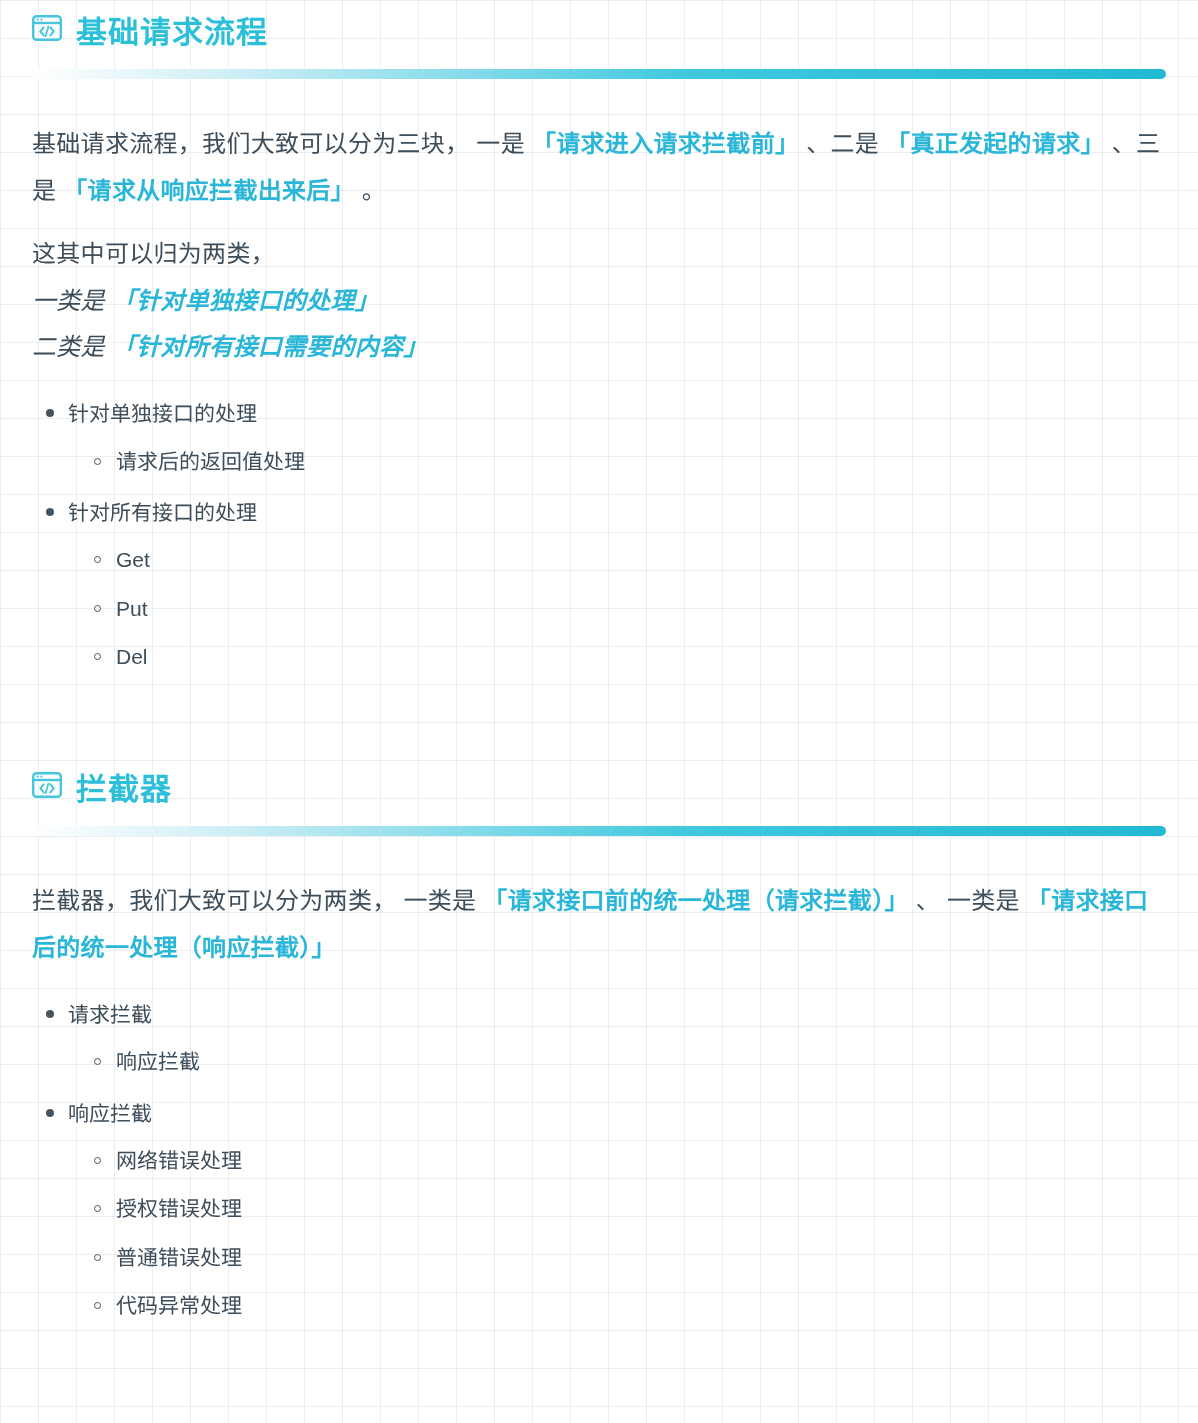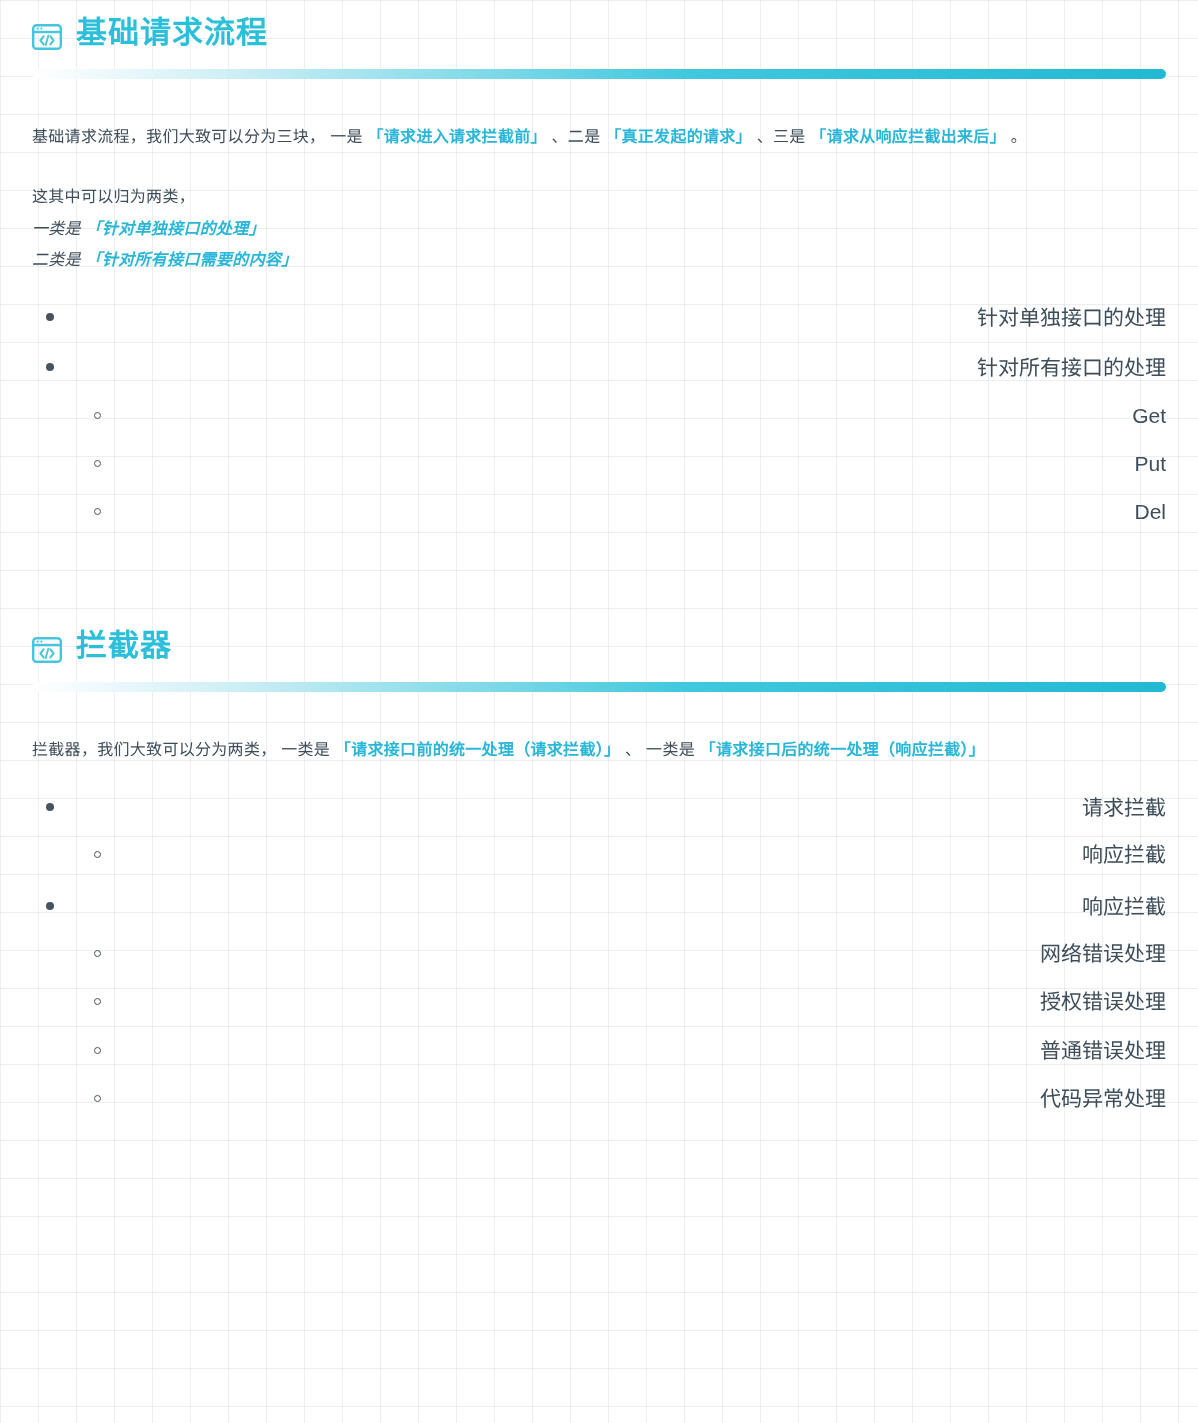--- a/index.html
+++ b/index.html
@@ -24,21 +24,21 @@
     box-sizing: border-box;
     padding: 0 32px 40px 32px;
   }
 
   
   .section {
     margin: 0;
   }
   .section-head {
     display: flex;
-    align-items: flex-end;
+    align-items: flex-start;
     gap: 14px;
     padding-top: 14px;
   }
   .head-icon {
     width: 30px;
     height: 28px;
     flex: 0 0 auto;
     display: block;
   }
   .section-title {
@@ -50,44 +50,43 @@
   }
   .title-rule {
     margin-top: 18px;
     height: 10px;
     border-radius: 6px;
     background: linear-gradient(to right, #ffffff 0%, #cdeef5 18%, #3fc8de 58%, #23b9d2 100%);
   }
 
   
   .para {
-    font-size: 16px;
+    font-size: 24px;
     line-height: 1.95;
     color: #3d4d59;
     margin: 42px 0 0 0;
     letter-spacing: 0.3px;
   }
   .para.tight {
-    margin-top: 29px;
+    margin-top: 16px;
   }
   .para.line {
     margin-top: 0;
     font-style: italic;
   }
   .hl {
     color: #29b6d8;
     font-weight: bold;
   }
 
   
   ul.lvl1 {
     margin: 26px 0 0 0;
     padding-left: 36px;
     list-style: none;
-    text-align: right;
   }
   ul.lvl1 > li {
     position: relative;
     font-size: 21px;
     line-height: 1.35;
     color: #3d4d59;
     margin: 0 0 16px 0;
   }
   ul.lvl1 > li > .txt {
     display: inline-block;
@@ -164,20 +163,21 @@
     </p>
 
     <p class="para line">
       <span>二类是 </span><span class="hl">「针对所有接口需要的内容」</span>
     </p>
 
     <ul class="lvl1">
       <li>
         <span class="txt">针对单独接口的处理</span>
         <ul class="lvl2">
+          <li>请求后的返回值处理</li>
         </ul>
       </li>
       <li>
         <span class="txt">针对所有接口的处理</span>
         <ul class="lvl2">
           <li>Get</li>
           <li>Put</li>
           <li>Del</li>
         </ul>
       </li>

